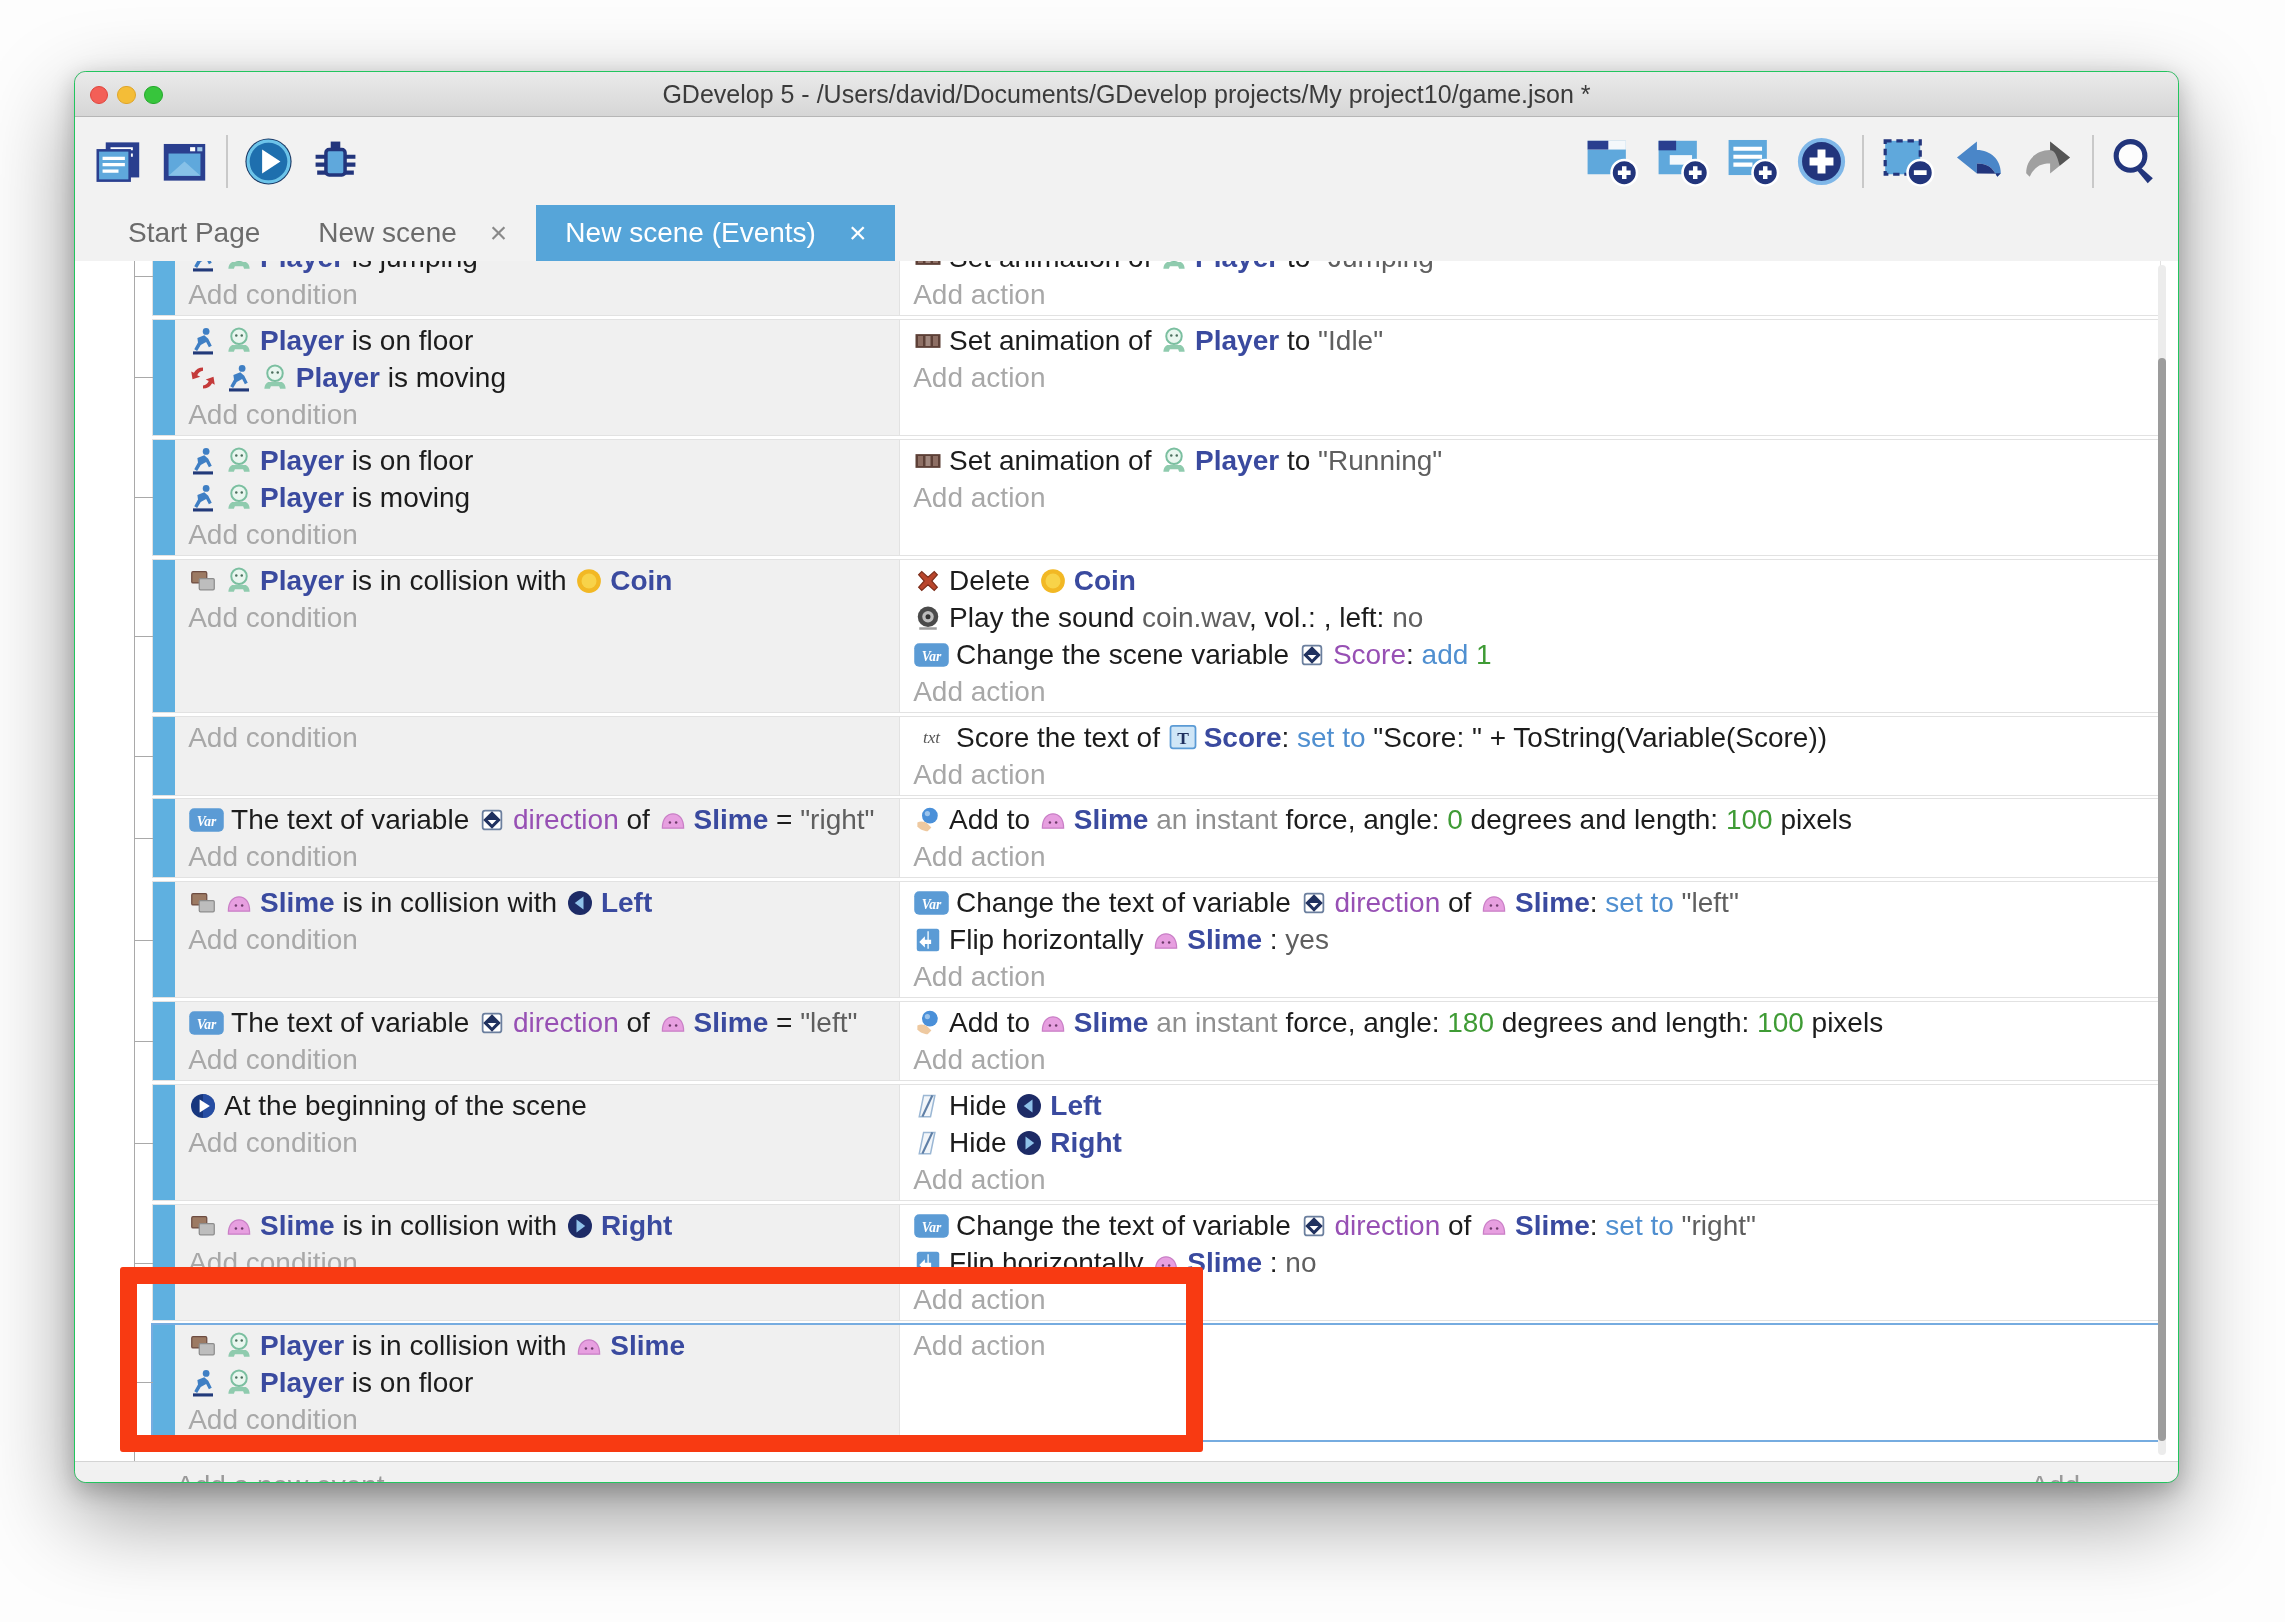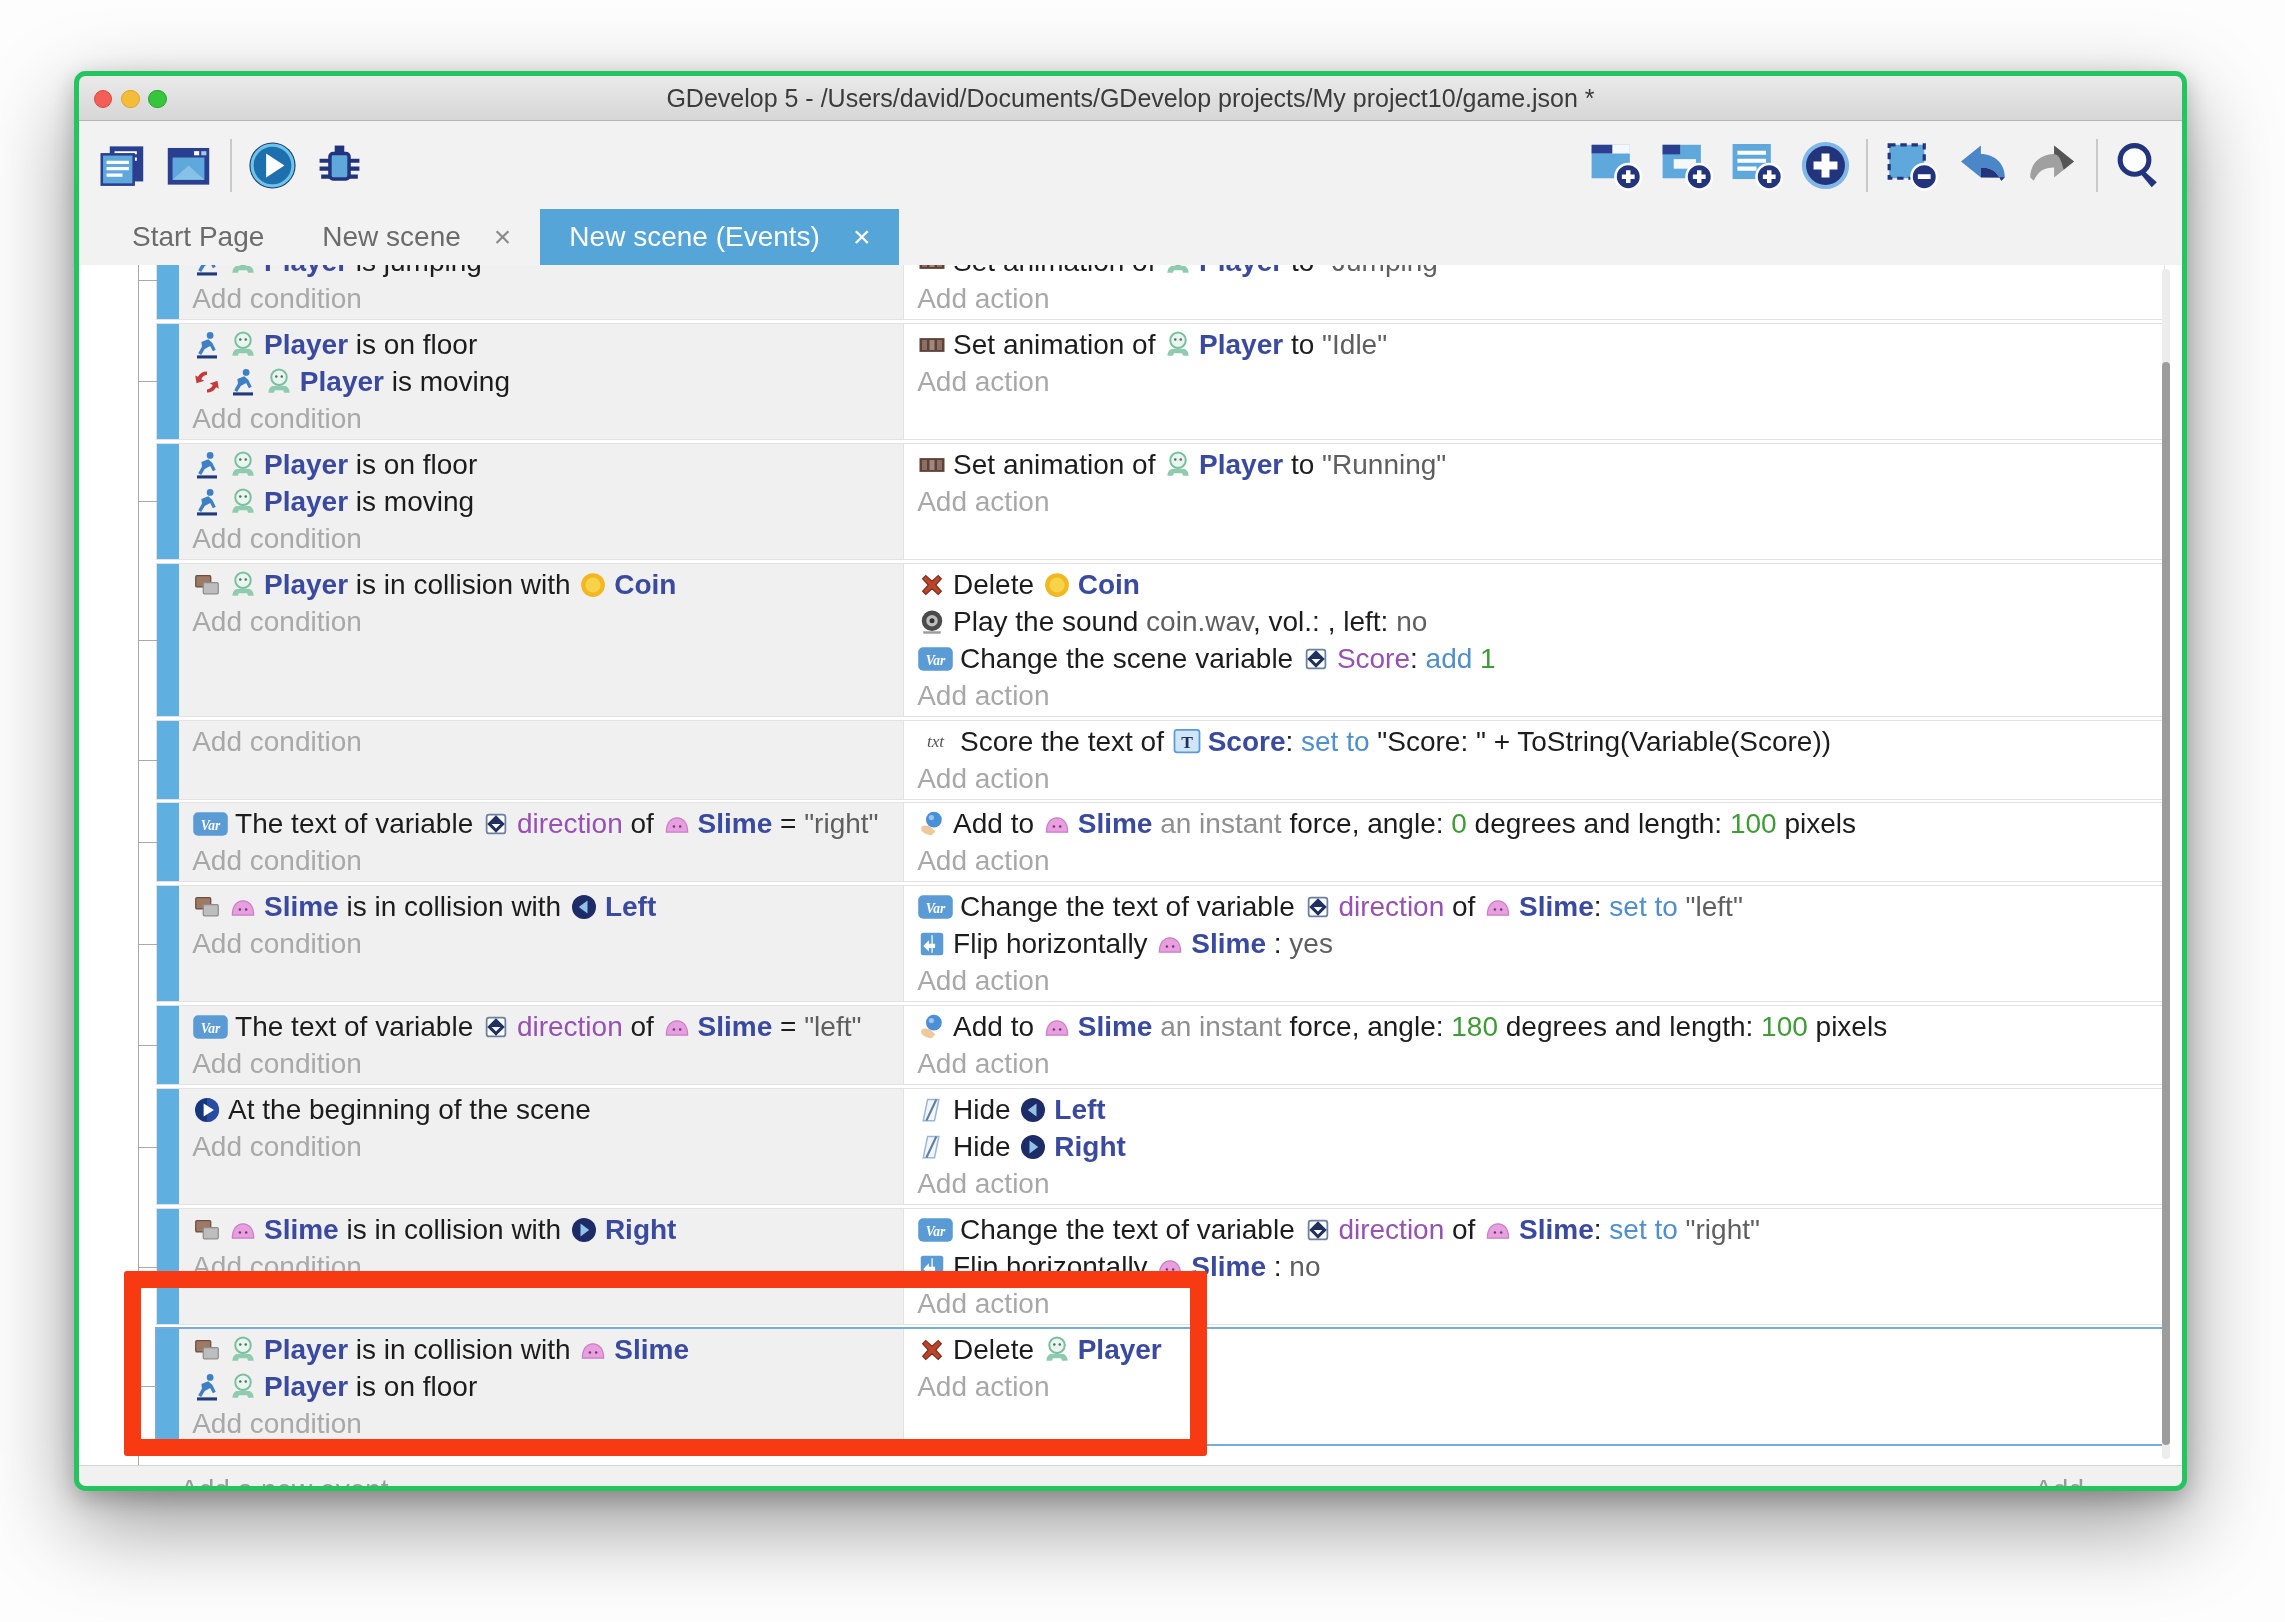--- a/index.html
+++ b/index.html
@@ -1,18 +1,18 @@
 <!DOCTYPE html>
 <html><head>
 <meta charset="utf-8">
 <style>
   html,body{margin:0;padding:0}
   body{width:2286px;height:1623px;background:#fdfdfd;font-family:"Liberation Sans",sans-serif;overflow:hidden;position:relative}
   #window{position:absolute;left:74px;top:71px;width:2103px;height:1410px;border-radius:11.7px;background:#a3a3a3;
-          box-shadow:0 33px 88px rgba(0,0,0,.40),0 7.8px 23.4px rgba(0,0,0,.22);overflow:hidden;border:5px solid #22c55e}
+          box-shadow:0 33px 88px rgba(0,0,0,.40),0 7.8px 23.4px rgba(0,0,0,.22);overflow:hidden;border:1px solid #22c55e}
   
   #titlebar{height:44px;background:linear-gradient(#eaeaea,#d6d6d6);border-bottom:1px solid #b6b6b6;position:relative}
   .tl{position:absolute;top:13.7px;width:16.6px;height:16.6px;border-radius:50%}
   #tl-close{left:14.6px;background:#f35f57;border:1px solid #e0443c}
   #tl-min{left:42px;background:#f4bd37;border:1px solid #dfa528}
   #tl-zoom{left:69px;background:#37c53c;border:1px solid #24a82c}
   #title-text{position:absolute;left:0;right:0;top:0;line-height:44px;text-align:center;font-size:25px;color:#3b3b3b;white-space:nowrap}
   
   #toolbar{height:88px;display:flex;align-items:center;padding:0 17.6px;background:#f2f2f2}
   #toolbar-left,#toolbar-right{display:flex;align-items:center;gap:15.6px}
@@ -566,28 +566,20 @@
                   <rect x="4" y="20.3" width="16" height="2.5" fill="#223a7a"></rect>
                 </svg></span><span class="ev-icon"><svg viewBox="0 0 24 24">
                   <circle cx="12" cy="8.2" r="6.2" fill="#e9f6ef" stroke="#7bbfa0" stroke-width="1.6"></circle>
                   <circle cx="9.8" cy="7.6" r="1" fill="#4c6e5d"></circle>
                   <circle cx="14.2" cy="7.6" r="1" fill="#4c6e5d"></circle>
                   <path d="M6.5 15.2c-2 1-3 3.2-3 5.3h4.4l.8-2h6.6l.8 2h4.4c0-2.1-1-4.3-3-5.3z" fill="#8fcbae"></path>
                 </svg></span><span class="t-obj">Player</span><span> is on floor</span></div>
             <div class="add-label">Add condition</div>
           </div>
           <div class="act-cell">
-            <div class="ev-line"><span class="ev-icon"><svg viewBox="0 0 24 24">
-                  <path d="M4.5 7L7 4.5 12 9l5-4.5L19.5 7 15 12l4.5 5L17 19.5 12 15l-5 4.5L4.5 17 9 12z" fill="#b9452c" stroke="#7c2d1a" stroke-width="0.9"></path>
-                </svg></span><span>Delete </span><span class="ev-icon"><svg viewBox="0 0 24 24">
-                  <circle cx="12" cy="8.2" r="6.2" fill="#e9f6ef" stroke="#7bbfa0" stroke-width="1.6"></circle>
-                  <circle cx="9.8" cy="7.6" r="1" fill="#4c6e5d"></circle>
-                  <circle cx="14.2" cy="7.6" r="1" fill="#4c6e5d"></circle>
-                  <path d="M6.5 15.2c-2 1-3 3.2-3 5.3h4.4l.8-2h6.6l.8 2h4.4c0-2.1-1-4.3-3-5.3z" fill="#8fcbae"></path>
-                </svg></span><span class="t-obj">Player</span></div>
             <div class="add-label">Add action</div>
           </div>
         </div>
       </div>
     <div id="scrollbar-track"></div>
     <div id="scrollbar-thumb"></div>
     <div id="annotation"></div>
   </div>
 
   <div id="bottombar">

